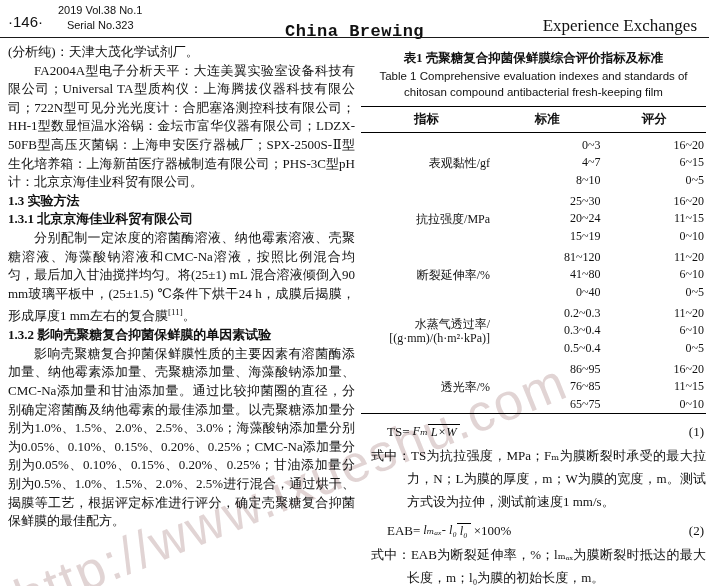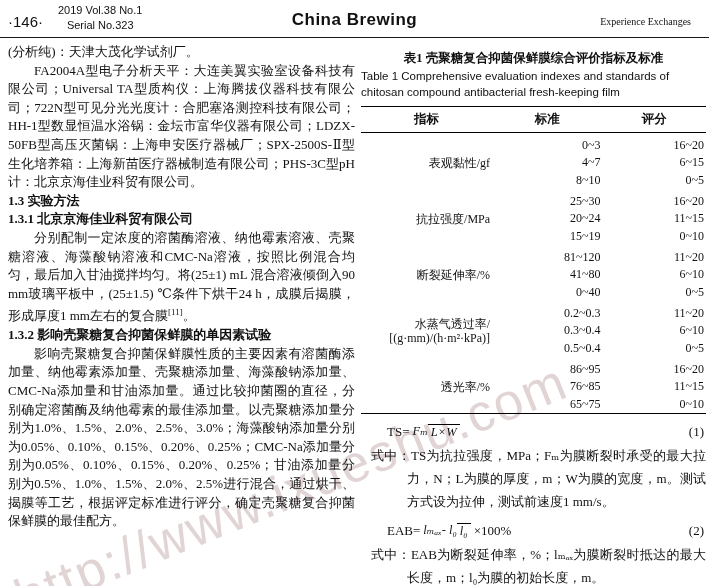--- a/index.html
+++ b/index.html
@@ -4,32 +4,32 @@
 <style>
   html,body{margin:0;padding:0;background:#e8e8e8;}
   .page{
     position:relative;width:709px;height:586px;background:#ffffff;
     overflow:hidden;font-family:"Liberation Serif","DejaVu Serif",serif;color:#111;
   }
   
   .hdr{position:absolute;top:0;left:0;width:709px;height:37px;border-bottom:1.5px solid #1a1a1a;}
   .hdr-pageno{position:absolute;left:8px;top:13px;font-size:15px;font-family:"Liberation Sans",sans-serif;}
   .hdr-issue{position:absolute;left:58px;top:3px;font-size:11px;line-height:15px;font-family:"Liberation Sans",sans-serif;text-align:center;}
-  .hdr-journal{position:absolute;left:0;right:0;top:10px;text-align:center;font-size:17px;font-weight:bold;font-family:Liberation Sans, sans-serif;letter-spacing:.5px;}
-  .hdr-section{position:absolute;right:18px;top:16px;font-size:10px;font-family:"Liberation Serif",serif;}
+  .hdr-journal{position:absolute;left:0;right:0;top:22px;text-align:center;font-size:17px;font-weight:bold;font-family:Liberation Mono, monospace;letter-spacing:.5px;}
+  .hdr-section{position:absolute;right:12px;top:16px;font-size:17px;font-family:"Liberation Serif",serif;}
   
   .col-left{position:absolute;left:8px;top:43px;width:347px;font-size:13px;line-height:18.6px;text-align:justify;}
   .col-right{position:absolute;left:361px;top:48px;width:345px;font-size:13px;}
   .col-left p{margin:0;text-indent:2em;}
   .col-left p.noindent{text-indent:0;}
   .col-left h4{margin:0;font-size:13px;font-weight:bold;text-indent:0;}
   sup{font-size:9px;}
   
   .tbl-cap-zh{text-align:center;font-weight:bold;font-size:12.5px;margin:2px 0 2px 0;}
-  .tbl-cap-en{text-align:left;font-size:11.5px;line-height:15.5px;font-family:"Liberation Sans",sans-serif;margin-bottom:6px;}
+  .tbl-cap-en{text-align:center;font-size:11.5px;line-height:15.5px;font-family:"Liberation Sans",sans-serif;margin-bottom:6px;}
   table.eval{width:100%;border-collapse:collapse;font-size:12px;border-top:1.8px solid #000;border-bottom:1.8px solid #000;font-family:"Liberation Serif",serif;}
   table.eval th{font-weight:bold;border-bottom:1px solid #000;padding:4px 2px;text-align:center;font-size:12.5px;}
   table.eval td{text-align:right;padding:1.2px 2px;}
   table.eval tr.group-start td{padding-top:5px;}
   table.eval td.idx-cell{vertical-align:middle;line-height:14px;}
   
   .formula{position:relative;display:flex;align-items:center;padding-left:26px;margin:10px 0 4px 0;font-size:13px;}
   .formula .tag{position:absolute;right:2px;}
   .frac{display:inline-flex;text-align:center;margin:0 3px;font-style:italic;line-height:15px;font-size:12.5px;}
   .frac .den{border-top:1px solid #000;padding:0 3px;}

